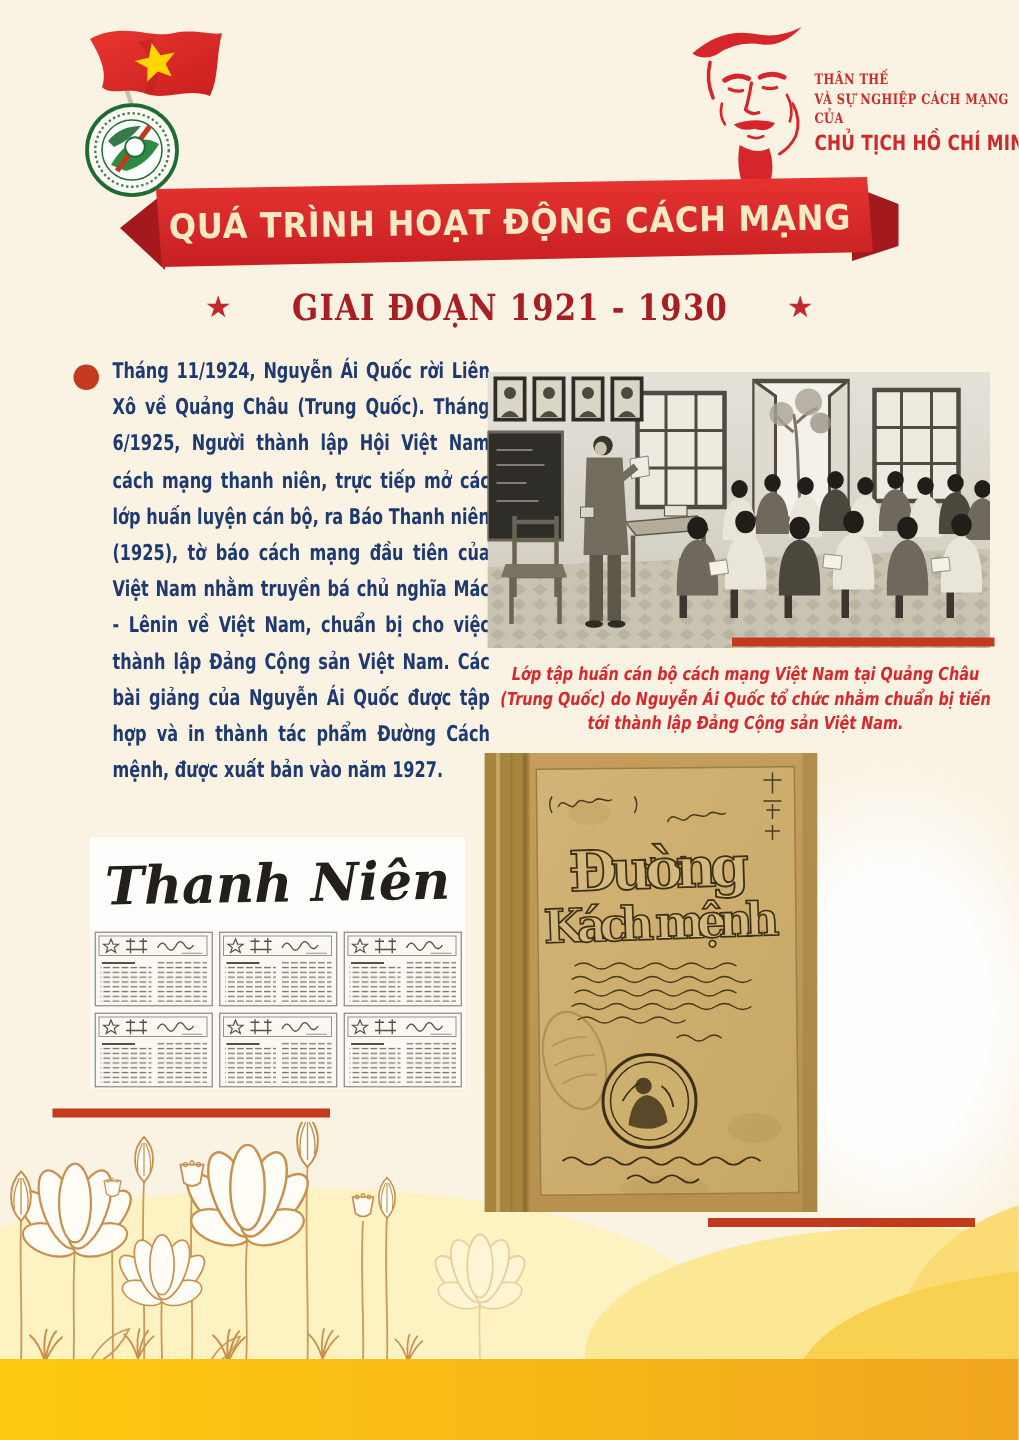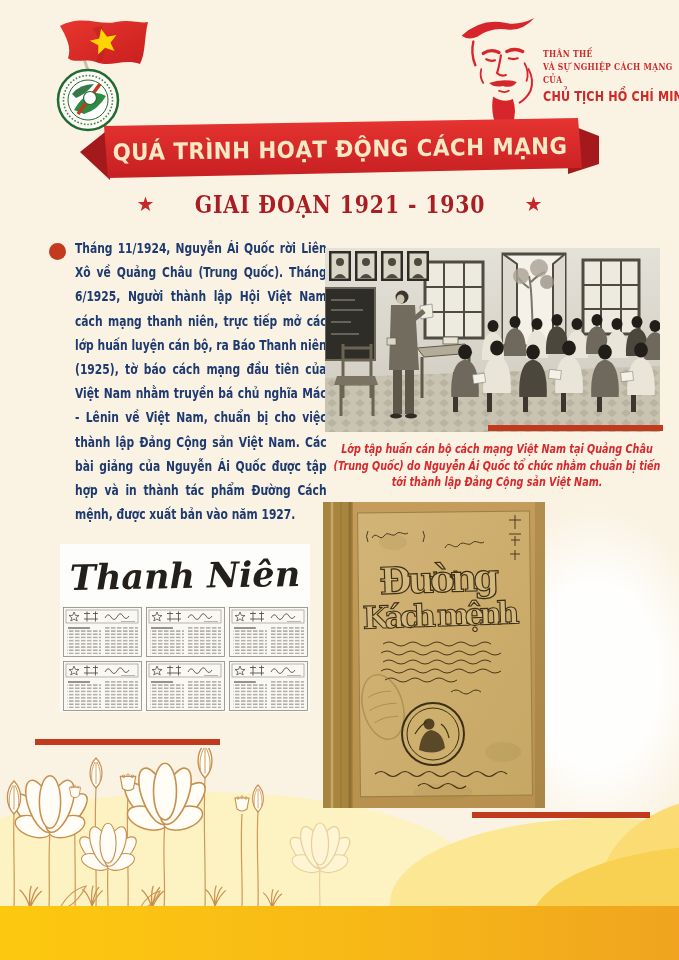--- a/index.html
+++ b/index.html
@@ -26,21 +26,21 @@
   #bullet{left:49px;top:243px;width:17px;height:17px;border-radius:50%;background:#C33A1E;}
   #paragraph{left:75px;top:236px;width:340px;transform:scaleX(.74);transform-origin:left top;
       color:#1E3A70;font-weight:bold;font-size:14.5px;line-height:24.2px;text-align:justify;}
   
   #photo{left:325px;top:248px;width:335px;height:184px;}
   .redbar{height:6px;background:#C13A1B;}
   #bar-photo{left:488px;top:425px;width:175px;z-index:5;}
   #caption{left:287px;top:441px;width:420px;transform:scaleX(.8);transform-origin:top center;
       color:#D8282C;font-weight:bold;font-style:italic;font-size:12px;line-height:16.5px;text-align:center;}
   
-  #np-card{left:60px;top:544px;width:250px;height:168px;background:#FDFDFB;}
+  #np-card{left:60px;top:558px;width:250px;height:168px;background:#FDFDFB;}
   #np-mast{left:0;top:4px;width:250px;height:54px;display:flex;align-items:center;justify-content:center;
       font-family:"DejaVu Serif",serif;font-style:italic;font-weight:bold;font-size:35px;color:#23201B;
       transform:rotate(-1deg);}
   #np-grid{left:0;top:62px;}
   #bar-np{left:35px;top:739px;width:185px;}
   
   #book{left:323px;top:502px;width:222px;height:306px;z-index:3;}
   #bar-book{left:472px;top:812px;width:178px;}
   
   #white-fade{left:440px;top:450px;width:239px;height:410px;

